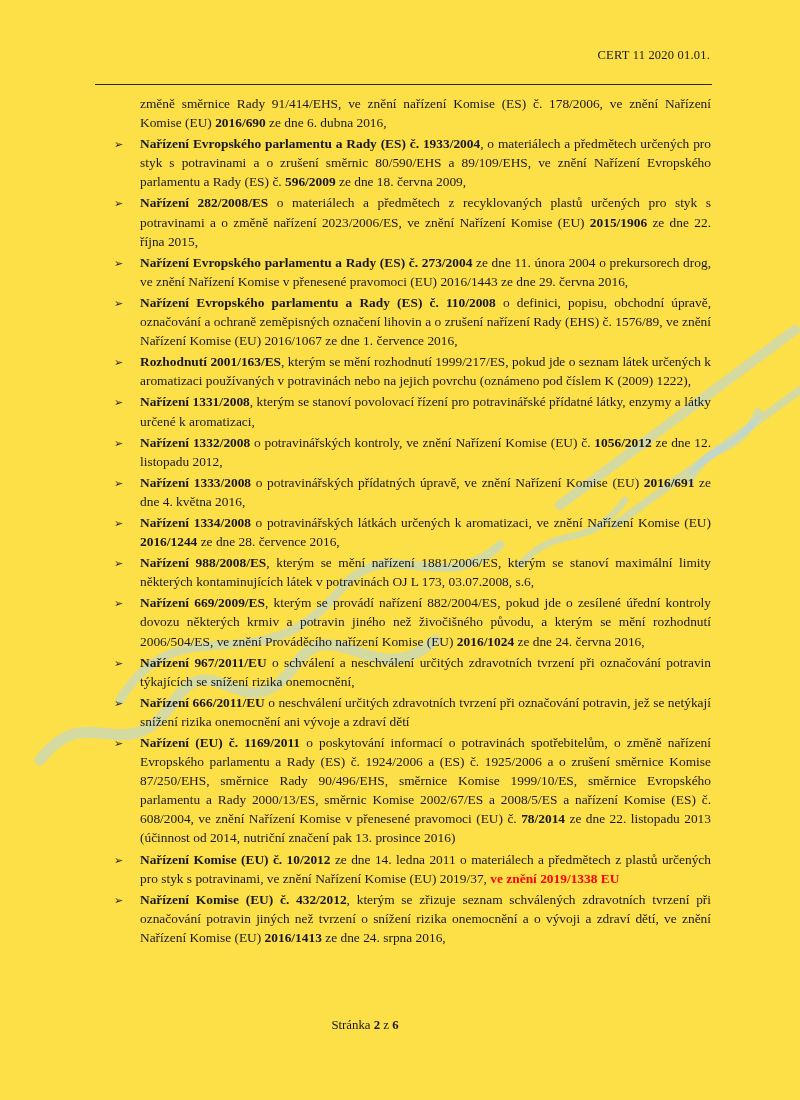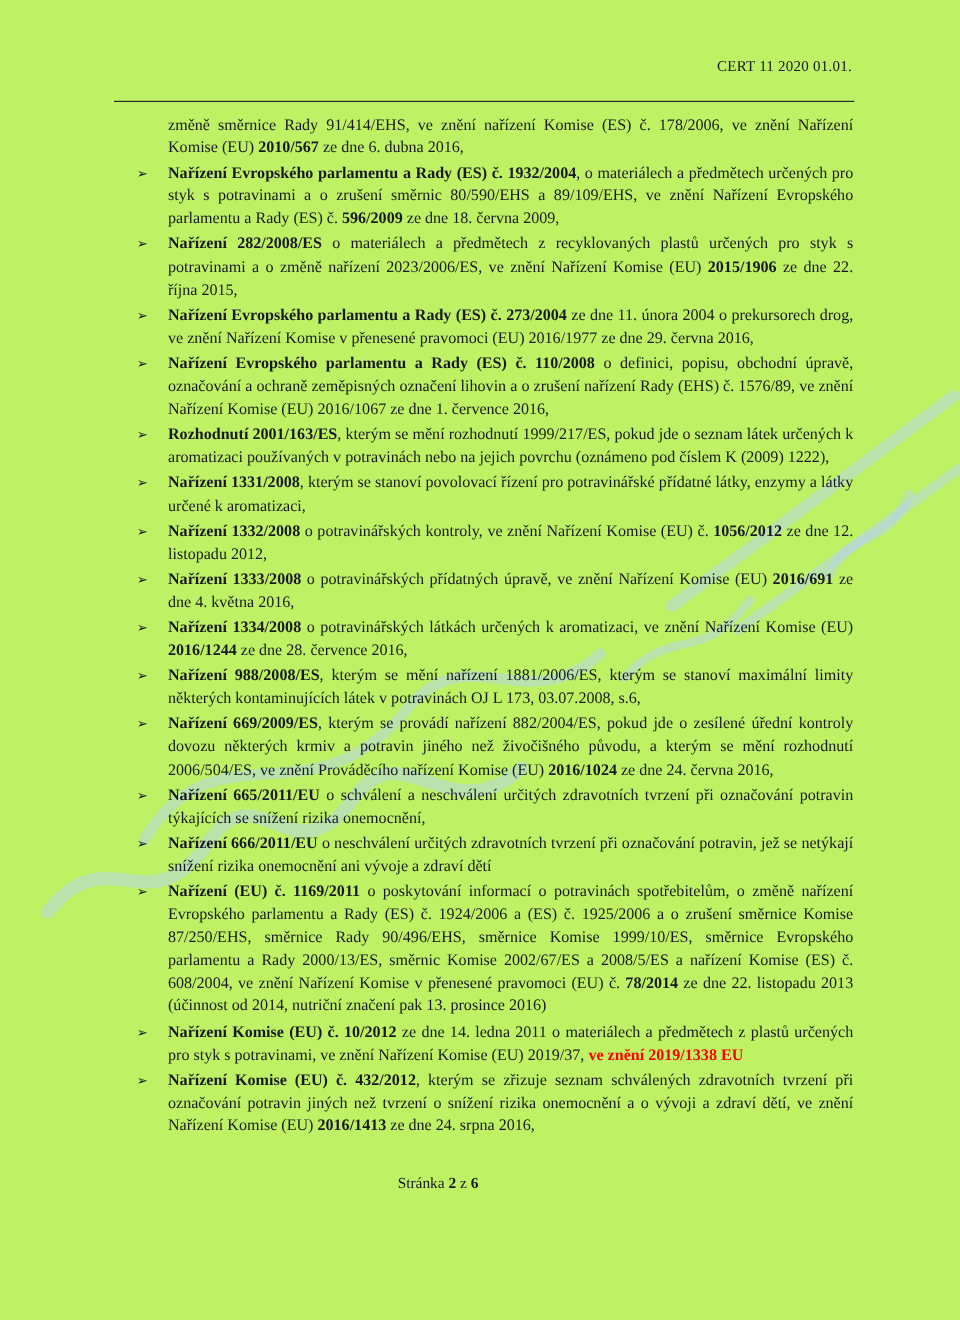--- a/index.html
+++ b/index.html
@@ -1,21 +1,21 @@
 <!DOCTYPE html>
 <html><head>
 <meta charset="utf-8">
 <style>
   html, body { margin: 0; padding: 0; background: #e8e8e8; }
   .page {
     position: relative;
     width: 800px;
     height: 1100px;
     margin: 0 auto;
-    background: #bef264;
+    background: #fde047;
     font-family: "Liberation Serif", serif;
     color: #181822;
     overflow: hidden;
   }
   .watermark {
     position: absolute;
     left: 0; top: 0;
     width: 800px; height: 1100px;
     z-index: 0;
     pointer-events: none;
@@ -64,21 +64,21 @@
     left: -26px;
     top: 1px;
     font-family: "DejaVu Sans", sans-serif;
     font-size: 11px;
     line-height: 19.1px;
     color: #181822;
   }
   .b { font-weight: bold; }
   .footer {
     position: absolute;
-    top: 979px;
+    top: 1018px;
     left: 0;
     width: 730px;
     text-align: center;
     font-size: 12.8px;
     z-index: 1;
   }
 </style>
 </head>
 <body>
 
@@ -93,34 +93,34 @@
       <path stroke-width="8" d="M690,480 C 712,438 738,458 758,412"></path>
       <path stroke-width="7" d="M520,565 C 560,520 585,555 625,500"></path>
     </g>
   </svg>
 
   <div class="doc-code">CERT 11 2020 01.01.</div>
 
   <div class="header-rule"></div>
 
   <div class="content">
-    <p class="intro"><span>změně směrnice Rady 91/414/EHS, ve znění nařízení Komise (ES) č. 178/2006, ve znění Nařízení Komise (EU) </span><span class="b">2010/567</span><span> ze dne 6. dubna 2016,</span></p>
+    <p class="intro"><span>změně směrnice Rady 91/414/EHS, ve znění nařízení Komise (ES) č. 178/2006, ve znění Nařízení Komise (EU) </span><span class="b">2016/690</span><span> ze dne 6. dubna 2016,</span></p>
     <ul class="reg-list">
-        <li><span class="bullet">➢</span><span class="b">Nařízení Evropského parlamentu a Rady (ES) č. 1932/2004</span><span>, o materiálech a předmětech určených pro styk s potravinami a o zrušení směrnic 80/590/EHS a 89/109/EHS, ve znění Nařízení Evropského parlamentu a Rady (ES) č. </span><span class="b">596/2009</span><span> ze dne 18. června 2009,</span></li>
+        <li><span class="bullet">➢</span><span class="b">Nařízení Evropského parlamentu a Rady (ES) č. 1933/2004</span><span>, o materiálech a předmětech určených pro styk s potravinami a o zrušení směrnic 80/590/EHS a 89/109/EHS, ve znění Nařízení Evropského parlamentu a Rady (ES) č. </span><span class="b">596/2009</span><span> ze dne 18. června 2009,</span></li>
         <li><span class="bullet">➢</span><span class="b">Nařízení 282/2008/ES</span><span> o materiálech a předmětech z recyklovaných plastů určených pro styk s potravinami a o změně nařízení 2023/2006/ES, ve znění Nařízení Komise (EU) </span><span class="b">2015/1906</span><span> ze dne 22. října 2015,</span></li>
-        <li><span class="bullet">➢</span><span class="b">Nařízení Evropského parlamentu a Rady (ES) č. 273/2004</span><span> ze dne 11. února 2004 o prekursorech drog, ve znění Nařízení Komise v přenesené pravomoci (EU) 2016/1977 ze dne 29. června 2016,</span></li>
+        <li><span class="bullet">➢</span><span class="b">Nařízení Evropského parlamentu a Rady (ES) č. 273/2004</span><span> ze dne 11. února 2004 o prekursorech drog, ve znění Nařízení Komise v přenesené pravomoci (EU) 2016/1443 ze dne 29. června 2016,</span></li>
         <li><span class="bullet">➢</span><span class="b">Nařízení Evropského parlamentu a Rady (ES) č. 110/2008</span><span> o definici, popisu, obchodní úpravě, označování a ochraně zeměpisných označení lihovin a o zrušení nařízení Rady (EHS) č. 1576/89, ve znění Nařízení Komise (EU) 2016/1067 ze dne 1. července 2016,</span></li>
         <li><span class="bullet">➢</span><span class="b">Rozhodnutí 2001/163/ES</span><span>, kterým se mění rozhodnutí 1999/217/ES, pokud jde o seznam látek určených k aromatizaci používaných v potravinách nebo na jejich povrchu (oznámeno pod číslem K (2009) 1222),</span></li>
         <li><span class="bullet">➢</span><span class="b">Nařízení 1331/2008</span><span>, kterým se stanoví povolovací řízení pro potravinářské přídatné látky, enzymy a látky určené k aromatizaci,</span></li>
         <li><span class="bullet">➢</span><span class="b">Nařízení 1332/2008</span><span> o potravinářských kontroly, ve znění Nařízení Komise (EU) č. </span><span class="b">1056/2012</span><span> ze dne 12. listopadu 2012,</span></li>
         <li><span class="bullet">➢</span><span class="b">Nařízení 1333/2008</span><span> o potravinářských přídatných úpravě, ve znění Nařízení Komise (EU) </span><span class="b">2016/691</span><span> ze dne 4. května 2016,</span></li>
         <li><span class="bullet">➢</span><span class="b">Nařízení 1334/2008</span><span> o potravinářských látkách určených k aromatizaci, ve znění Nařízení Komise (EU) </span><span class="b">2016/1244</span><span> ze dne 28. července 2016,</span></li>
         <li><span class="bullet">➢</span><span class="b">Nařízení 988/2008/ES</span><span>, kterým se mění nařízení 1881/2006/ES, kterým se stanoví maximální limity některých kontaminujících látek v potravinách OJ L 173, 03.07.2008, s.6,</span></li>
         <li><span class="bullet">➢</span><span class="b">Nařízení 669/2009/ES</span><span>, kterým se provádí nařízení 882/2004/ES, pokud jde o zesílené úřední kontroly dovozu některých krmiv a potravin jiného než živočišného původu, a kterým se mění rozhodnutí 2006/504/ES, ve znění Prováděcího nařízení Komise (EU) </span><span class="b">2016/1024</span><span> ze dne 24. června 2016,</span></li>
-        <li><span class="bullet">➢</span><span class="b">Nařízení 665/2011/EU</span><span> o schválení a neschválení určitých zdravotních tvrzení při označování potravin týkajících se snížení rizika onemocnění,</span></li>
+        <li><span class="bullet">➢</span><span class="b">Nařízení 967/2011/EU</span><span> o schválení a neschválení určitých zdravotních tvrzení při označování potravin týkajících se snížení rizika onemocnění,</span></li>
         <li><span class="bullet">➢</span><span class="b">Nařízení 666/2011/EU</span><span> o neschválení určitých zdravotních tvrzení při označování potravin, jež se netýkají snížení rizika onemocnění ani vývoje a zdraví dětí</span></li>
         <li><span class="bullet">➢</span><span class="b">Nařízení (EU) č. 1169/2011</span><span>  o poskytování informací o potravinách spotřebitelům, o změně nařízení Evropského parlamentu a Rady (ES) č. 1924/2006 a (ES) č. 1925/2006 a o zrušení směrnice Komise 87/250/EHS, směrnice Rady 90/496/EHS, směrnice Komise 1999/10/ES, směrnice Evropského parlamentu a Rady 2000/13/ES, směrnic Komise 2002/67/ES a 2008/5/ES a nařízení Komise (ES) č. 608/2004, ve znění Nařízení Komise v přenesené pravomoci (EU) č. </span><span class="b">78/2014</span><span> ze dne 22. listopadu 2013 (účinnost od 2014, nutriční značení pak 13. prosince 2016)</span></li>
         <li><span class="bullet">➢</span><span class="b">Nařízení Komise (EU) č. 10/2012</span><span> ze dne 14. ledna 2011 o materiálech a předmětech z plastů určených pro styk s potravinami, ve znění Nařízení Komise (EU) 2019/37, </span><span class="b" style="color: rgb(255, 0, 0);">ve znění 2019/1338 EU</span></li>
         <li><span class="bullet">➢</span><span class="b">Nařízení Komise (EU) č. 432/2012</span><span>, kterým se zřizuje seznam schválených zdravotních tvrzení při označování potravin jiných než tvrzení o snížení rizika onemocnění a o vývoji a zdraví dětí, ve znění Nařízení Komise (EU) </span><span class="b">2016/1413</span><span> ze dne 24. srpna 2016,</span></li>
       </ul>
   </div>
 
   <div class="footer"><span>Stránka </span><span class="b">2</span><span> z </span><span class="b">6</span></div>
 
 </div>

